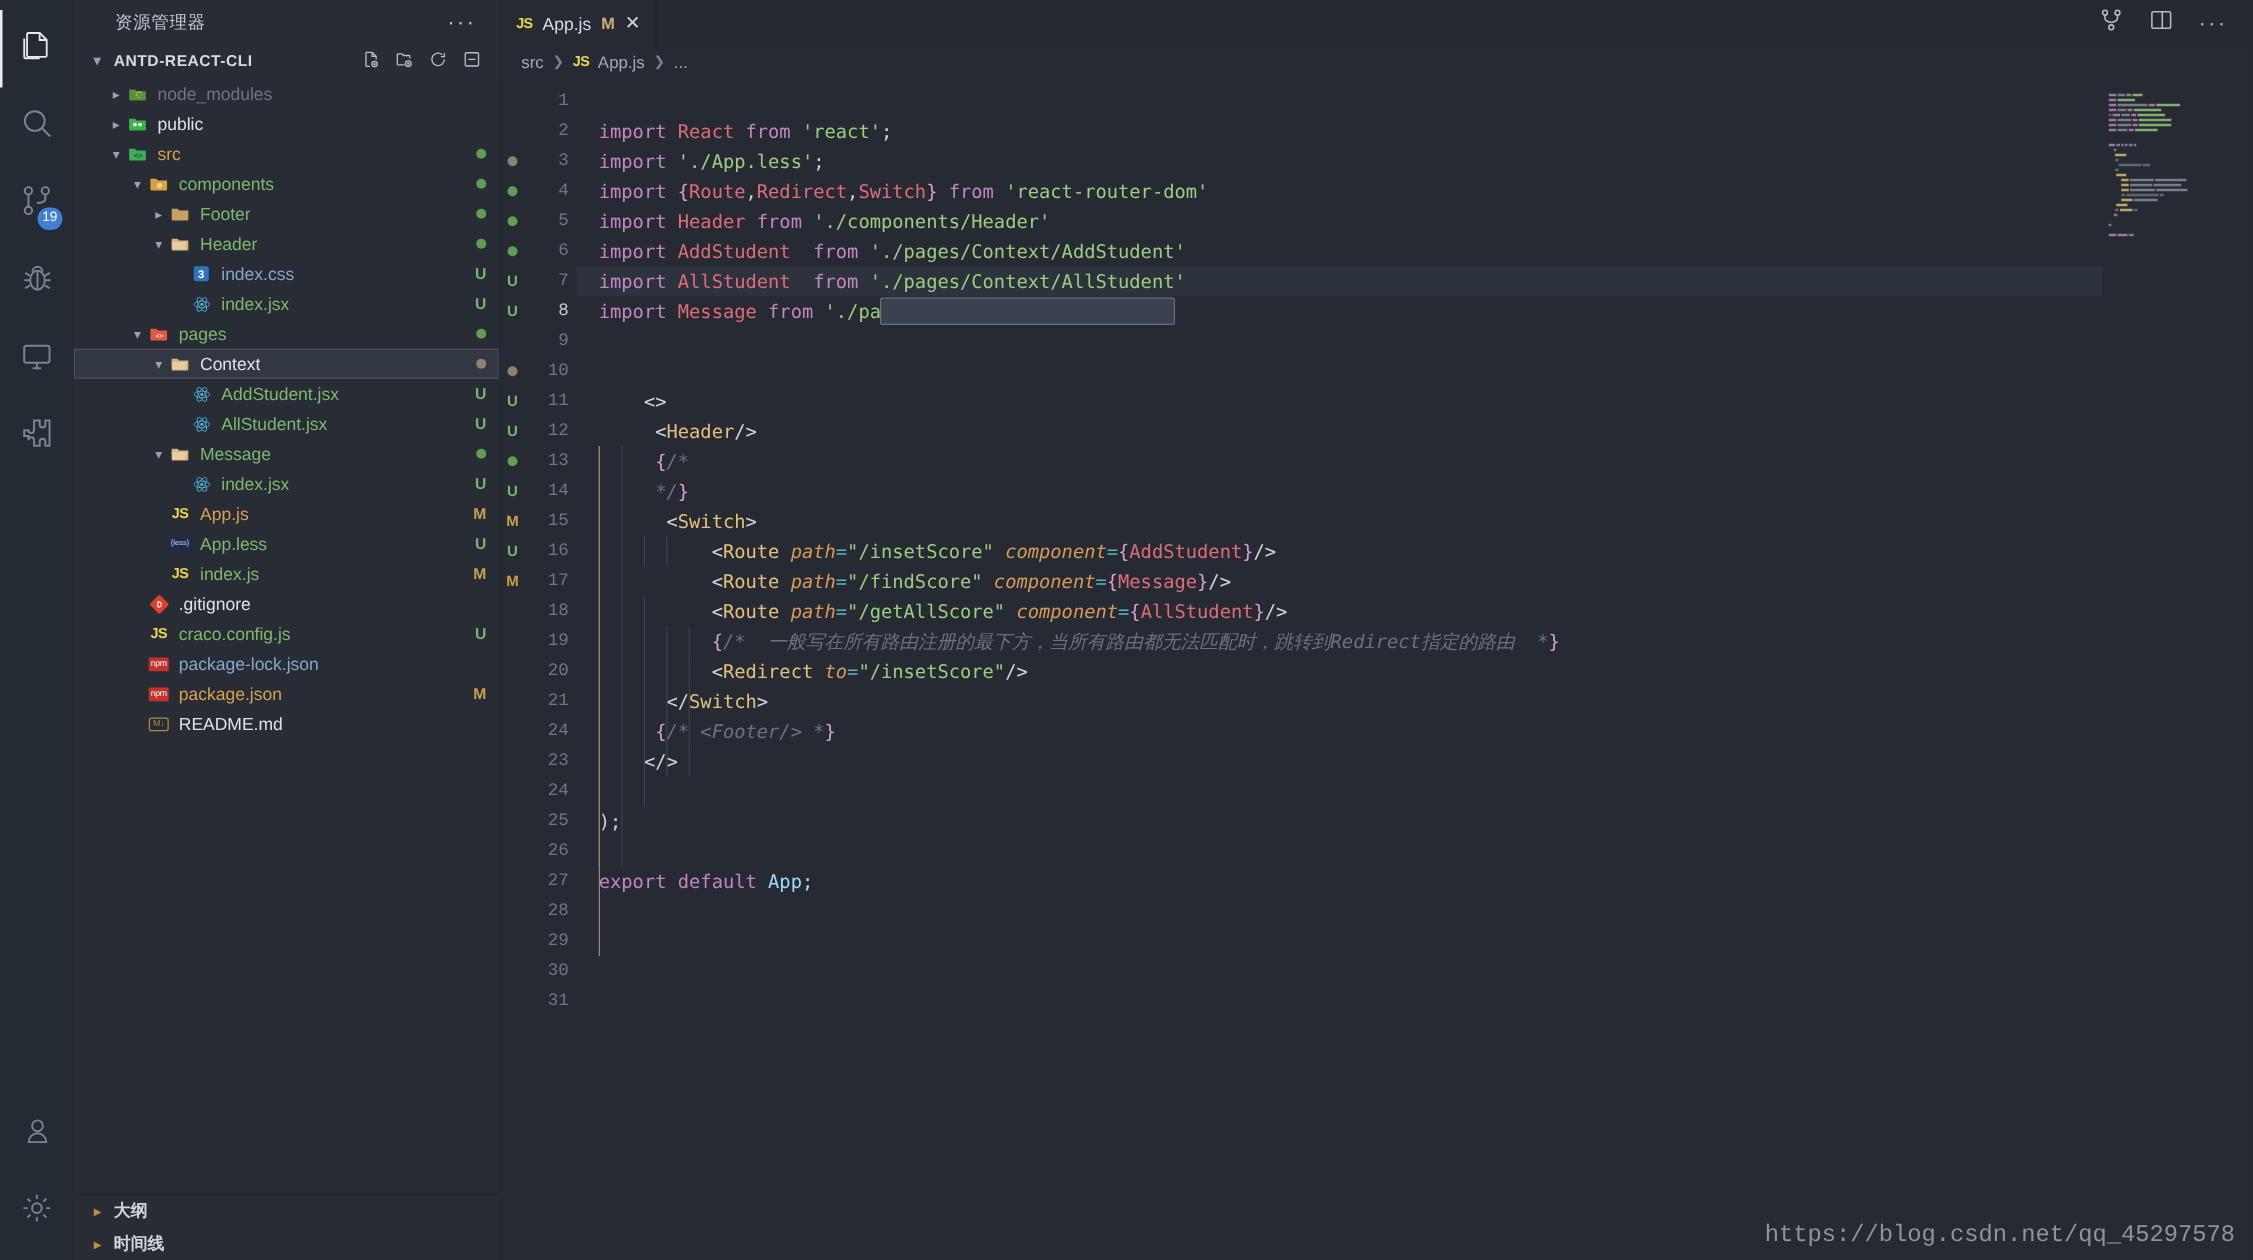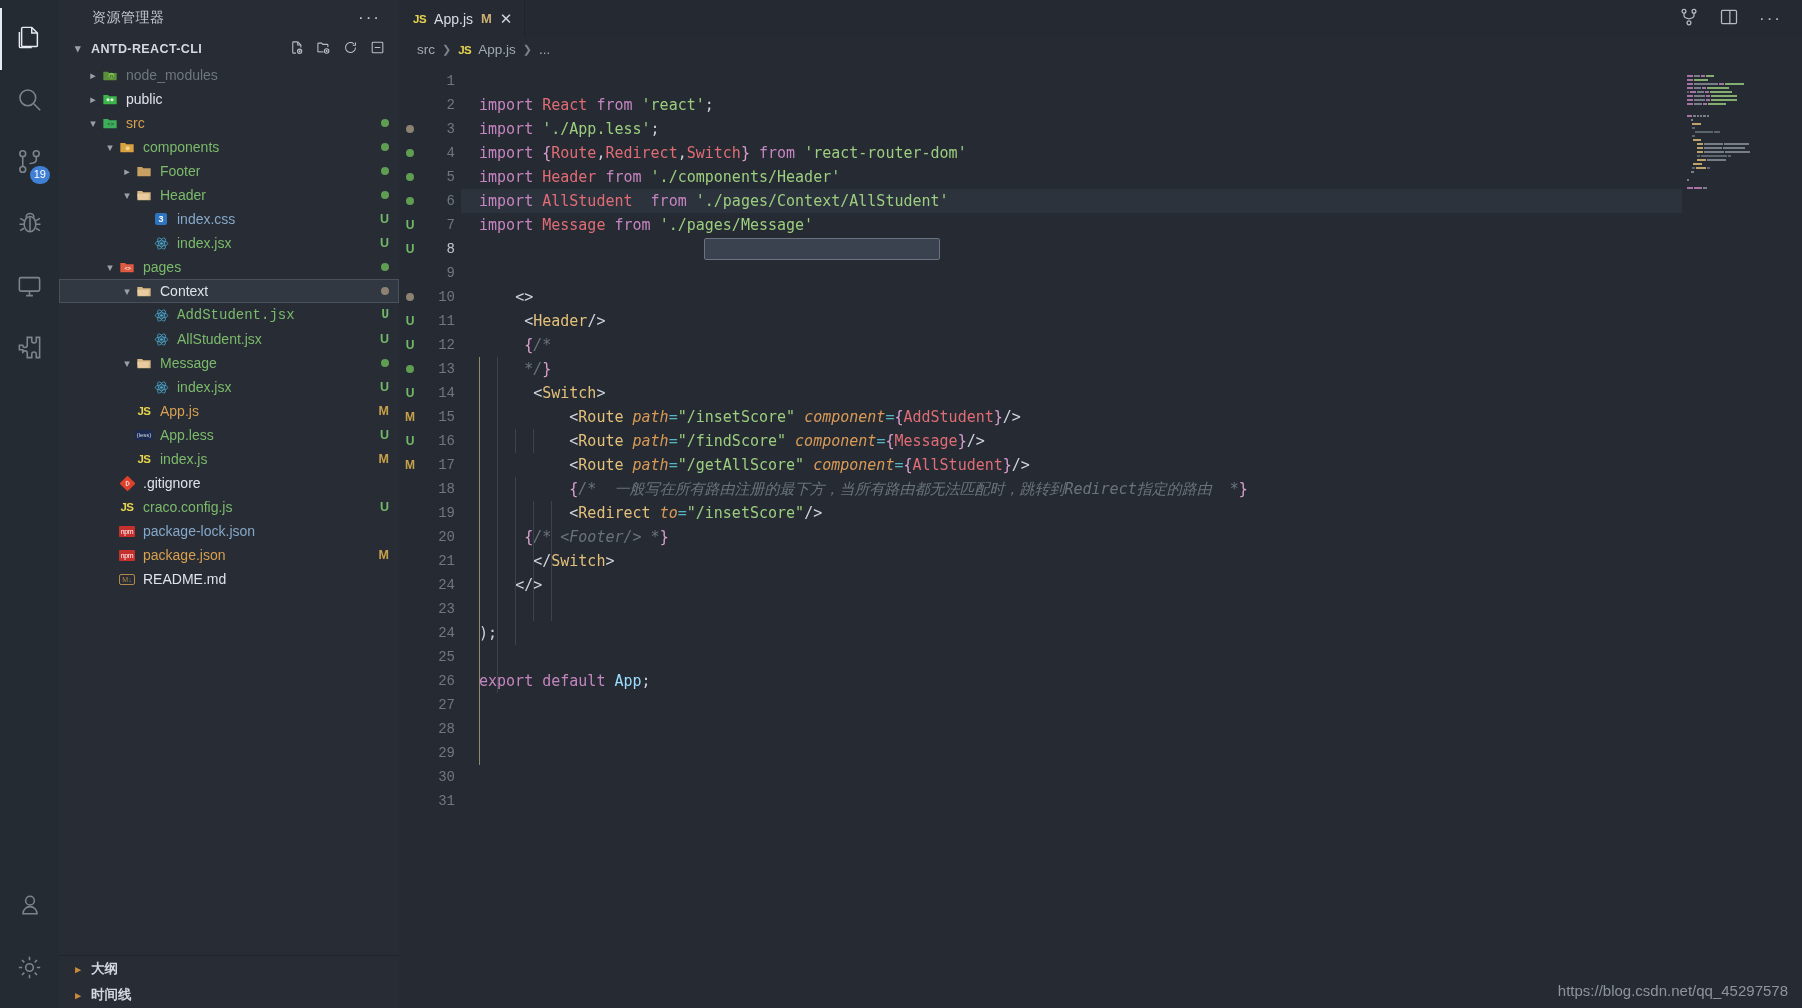--- a/index.html
+++ b/index.html
@@ -133,22 +133,22 @@
     outline-offset:0; border-radius:1px;
   }
 
   
   .minimap {
     position:absolute; right:0; top:0; width:120px; height:100%;
     background:#262b33; overflow:hidden; padding-top:8px;
   }
 
   .watermark {
-    position:absolute; right:14px; bottom:9px; font-size:15px; color:#8e949c;
-    font-family:Liberation Sans, sans-serif;
+    position:absolute; right:14px; bottom:9px; font-size:19px; color:#8e949c;
+    font-family:Liberation Mono, monospace;
   }
 </style>
 </head>
 <body>
 
 <div class="app">
 
   <div class="activitybar">
     <div class="act-item active">
       <span>
@@ -369,21 +369,21 @@
           <span class="twisty">▾</span>
           <span class="ficon">
             <svg width="16" height="16" viewBox="0 0 24 24">
               <path d="M2 6h7l2 2h11v11a1 1 0 0 1-1 1H3a1 1 0 0 1-1-1z" fill="#d9b582"></path>
               <path d="M2 10h18l-2 9H3z" fill="#e8cda3"></path>
             </svg>
           </span>
           <span class="label c-white">Context</span>
           <span class="dot d-grey"></span>
         </div>
-        <div class="row" style="padding-left: 78px; font-family: Liberation Mono, monospace;">
+        <div class="row" style="padding-left: 78px;">
           <span class="twisty"></span>
           <span class="ficon">
             <svg width="15" height="15" viewBox="0 0 24 24" fill="none" stroke="#4fb3d9" stroke-width="1.1">
               <circle cx="12" cy="12" r="2.1" fill="#4fb3d9" stroke="none"></circle>
               <ellipse cx="12" cy="12" rx="10" ry="4.2"></ellipse>
               <ellipse cx="12" cy="12" rx="10" ry="4.2" transform="rotate(60 12 12)"></ellipse>
               <ellipse cx="12" cy="12" rx="10" ry="4.2" transform="rotate(120 12 12)"></ellipse>
             </svg>
           </span>
           <span class="label c-green">AddStudent.jsx</span>
@@ -634,36 +634,37 @@
           <div class="ln">29</div>
           <div class="ln">30</div>
           <div class="ln">31</div>
         </div>
       <div class="codelines" id="code">
           <div class="cl"></div>
           <div class="cl"><span class="t-kw">import</span> <span class="t-id">React</span> <span class="t-kw">from</span> <span class="t-str">'react'</span>;</div>
           <div class="cl"><span class="t-kw">import</span> <span class="t-str">'./App.less'</span>;</div>
           <div class="cl"><span class="t-kw">import</span> <span class="t-br">{</span><span class="t-id">Route</span>,<span class="t-id">Redirect</span>,<span class="t-id">Switch</span><span class="t-br">}</span> <span class="t-kw">from</span> <span class="t-str">'react-router-dom'</span></div>
           <div class="cl"><span class="t-kw">import</span> <span class="t-id">Header</span> <span class="t-kw">from</span> <span class="t-str">'./components/Header'</span></div>
+          <div class="cl"><span class="t-kw">import</span> <span class="t-id">AddStudent</span>  <span class="t-kw">from</span> <span class="t-str">'./pages/Context/AddStudent'</span></div>
           <div class="cl hl"><span class="t-kw">import</span> <span class="t-id">AllStudent</span>  <span class="t-kw">from</span> <span class="t-str">'./pages/Context/AllStudent'</span></div>
           <div class="cl"><span class="t-kw">import</span> <span class="t-id">Message</span> <span class="t-kw">from</span> <span class="t-str">'./pages/Message'</span></div>
           <div class="cl"></div>
           <div class="cl"></div>
           <div class="cl">    <span class="t-punc">&lt;&gt;</span></div>
           <div class="cl">     <span class="t-punc">&lt;</span><span class="t-tag">Header</span><span class="t-punc">/&gt;</span></div>
           <div class="cl">     <span class="t-br">{</span><span class="t-com">/*</span></div>
           <div class="cl">     <span class="t-com">*/</span><span class="t-br">}</span></div>
           <div class="cl">      <span class="t-punc">&lt;</span><span class="t-tag">Switch</span><span class="t-punc">&gt;</span></div>
           <div class="cl">          <span class="t-punc">&lt;</span><span class="t-tag">Route</span> <span class="t-attr">path</span><span class="t-op">=</span><span class="t-str">"/insetScore"</span> <span class="t-attr">component</span><span class="t-op">=</span><span class="t-br">{</span><span class="t-id">AddStudent</span><span class="t-br">}</span><span class="t-punc">/&gt;</span></div>
           <div class="cl">          <span class="t-punc">&lt;</span><span class="t-tag">Route</span> <span class="t-attr">path</span><span class="t-op">=</span><span class="t-str">"/findScore"</span> <span class="t-attr">component</span><span class="t-op">=</span><span class="t-br">{</span><span class="t-id">Message</span><span class="t-br">}</span><span class="t-punc">/&gt;</span></div>
           <div class="cl">          <span class="t-punc">&lt;</span><span class="t-tag">Route</span> <span class="t-attr">path</span><span class="t-op">=</span><span class="t-str">"/getAllScore"</span> <span class="t-attr">component</span><span class="t-op">=</span><span class="t-br">{</span><span class="t-id">AllStudent</span><span class="t-br">}</span><span class="t-punc">/&gt;</span></div>
           <div class="cl">          <span class="t-br">{</span><span class="t-com">/*  一般写在所有路由注册的最下方，当所有路由都无法匹配时，跳转到Redirect指定的路由  *</span><span class="t-br">}</span></div>
           <div class="cl">          <span class="t-punc">&lt;</span><span class="t-tag">Redirect</span> <span class="t-attr">to</span><span class="t-op">=</span><span class="t-str">"/insetScore"</span><span class="t-punc">/&gt;</span></div>
+          <div class="cl">      <span class="t-punc">&lt;/</span><span class="t-tag">Switch</span><span class="t-punc">&gt;</span></div>
           <div class="cl">     <span class="t-br">{</span><span class="t-com">/* &lt;Footer/&gt; *</span><span class="t-br">}</span></div>
-          <div class="cl">      <span class="t-punc">&lt;/</span><span class="t-tag">Switch</span><span class="t-punc">&gt;</span></div>
           <div class="cl">    <span class="t-punc">&lt;/&gt;</span></div>
           <div class="cl"></div>
           <div class="cl"><span class="t-punc">)</span>;</div>
           <div class="cl"></div>
           <div class="cl"><span class="t-kw">export</span> <span class="t-kw">default</span> <span class="t-var">App</span>;</div>
           <div class="cl"></div>
           <div class="sel-box" style="left: 243.5px; top: 177px; width: 234.52px; height: 20px;"></div>
           <div class="indent-guides">
             <div class="ig active" style="left: 18px; top: 295px; height: 24px;"></div>
             <div class="ig" style="left: 36.04px; top: 295px; height: 24px;"></div>

